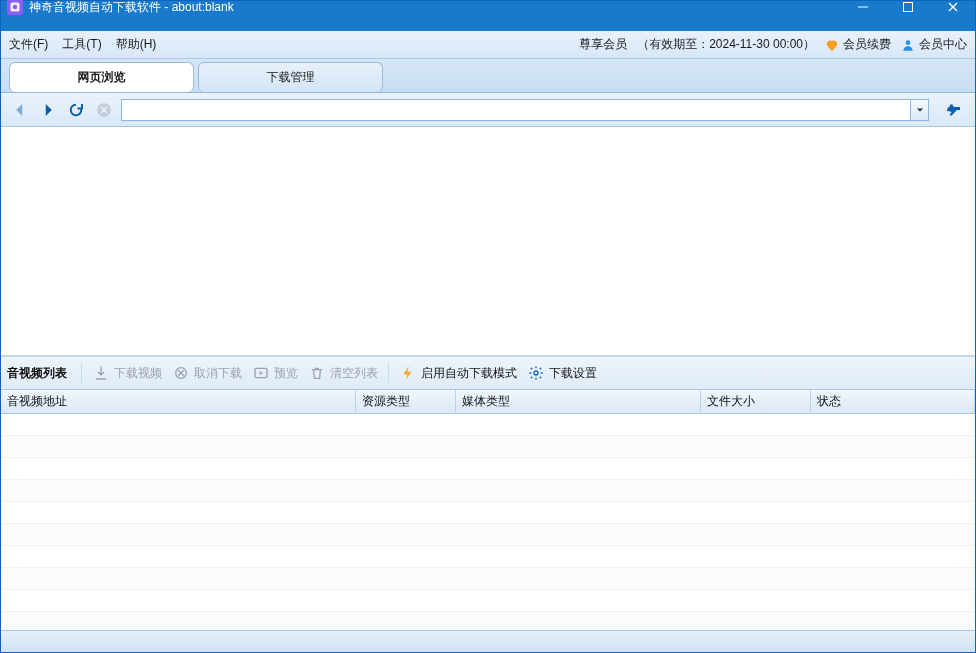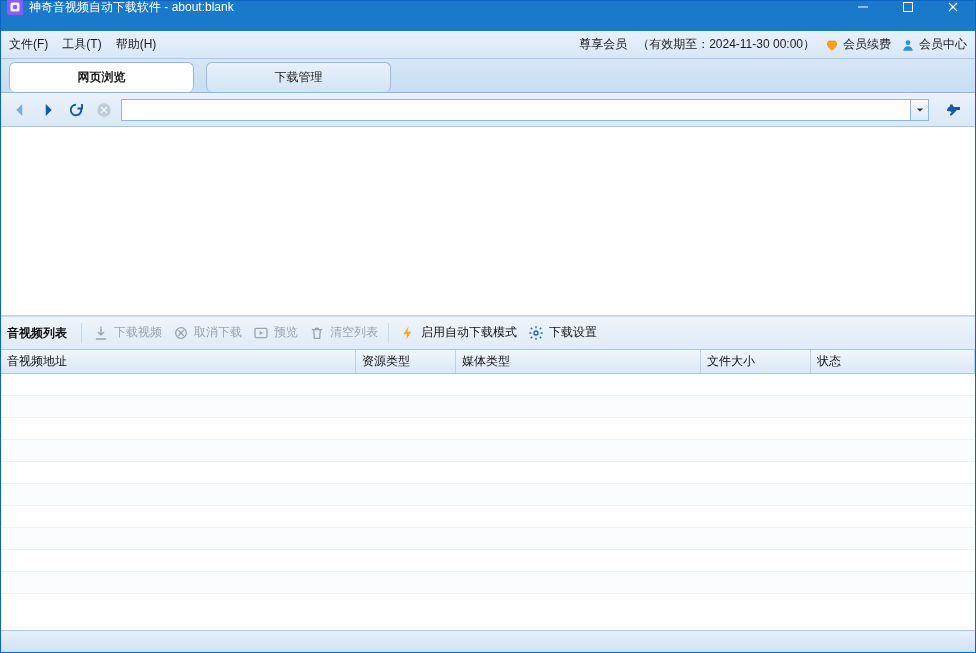--- a/index.html
+++ b/index.html
@@ -21,46 +21,46 @@
 .menubar .menu-right { margin-left: auto; display: flex; align-items: center; gap: 10px; color: #1b1b1b; }
 .menubar .vip-text { color: #1b1b1b; }
 .menubar .renew { display: flex; align-items: center; gap: 4px; color: #1b1b1b; }
 .menubar .member { display: flex; align-items: center; gap: 4px; color: #1b1b1b; }
 
 
 .tabs-row { height: 34px; background: linear-gradient(#d5e6f6, #c8ddf2); display: flex; align-items: flex-end; padding-left: 8px; border-bottom: 1px solid #8fb6dc; }
 .tab { height: 30px; min-width: 185px; display: flex; align-items: center; justify-content: center; color: #1b1b1b; border: 1px solid #9bb9d8; border-bottom: none; position: relative; }
 .tab.active { background: #fff; border-top-left-radius: 6px; border-top-right-radius: 12px; font-weight: bold; border-radius: 6px; }
 .tab.active::after { content: ""; position: absolute; right: -10px; bottom: 0; width: 0; height: 0; }
-.tab.inactive { background: linear-gradient(#e8f1fb, #d3e4f4); border-top-left-radius: 6px; border-top-right-radius: 6px; margin-left: 12px; border-radius: 6px; }
+.tab.inactive { background: linear-gradient(#e8f1fb, #d3e4f4); border-top-left-radius: 6px; border-top-right-radius: 6px; margin-left: 4px; border-radius: 6px; }
 
 
 .browser-toolbar { height: 34px; background: linear-gradient(#eaf2fb, #d9e8f7); border-bottom: 1px solid #a9c7e8; display: flex; align-items: center; padding: 0 8px; gap: 6px; }
 .nav-btn { width: 22px; height: 22px; display: flex; align-items: center; justify-content: center; }
 .nav-btn svg { width: 18px; height: 18px; }
 .nav-btn.disabled { opacity: 0.45; }
 .url-input { flex: 1; height: 22px; border: 1px solid #8fb6dc; background: #fff; padding: 0 4px; outline: none; }
 .url-combo { display: flex; align-items: center; flex: 1; }
 .url-dropdown { width: 18px; height: 22px; border: 1px solid #8fb6dc; border-left: none; background: linear-gradient(#f6faff,#dbe9f7); display: flex; align-items: center; justify-content: center; }
 .go-btn { width: 26px; height: 22px; display: flex; align-items: center; justify-content: center; margin-left: 6px; }
 
 
 .viewport { flex: 1; background: #fff; border-bottom: 1px solid #c2d6ea; }
 
 
 .media-toolbar { height: 32px; background: linear-gradient(#eef4fb, #dfebf7); border-top: 1px solid #c7dbef; border-bottom: 1px solid #a9c7e8; display: flex; align-items: center; padding: 16px 6px; gap: 10px; }
 .media-toolbar .lbl { font-weight: bold; color: #111; margin-right: 4px; }
-.tool-btn { display: flex; align-items: flex-start; gap: 4px; color: #666; }
+.tool-btn { display: flex; align-items: center; gap: 4px; color: #666; }
 .tool-btn.disabled { color: #9aa4ad; }
 .tool-btn.enabled { color: #111; }
 .tool-btn .ico { width: 18px; height: 18px; display: flex; align-items: center; justify-content: center; }
 .sep { width: 1px; height: 20px; background: #c7dbef; }
 
 
-.table { display: flex; flex-direction: column; height: 280px; }
+.table { display: flex; flex-direction: column; height: 240px; }
 .thead { display: flex; height: 24px; background: linear-gradient(#f0f6fd, #dbe8f6); border-bottom: 1px solid #a9c7e8; }
 .th { border-right: 1px solid #bcd2e8; display: flex; align-items: center; padding: 0 6px; color: #111; }
 .tbody { flex: 1; overflow: hidden; background: #fff; }
 .tr { display: flex; height: 22px; border-bottom: 1px solid #eef2f6; }
 .tr:nth-child(even) { background: #fafcfe; }
 .td { border-right: 1px solid transparent; padding: 0 6px; display: flex; align-items: center; }
 
 
 .c1 { width: 355px; }
 .c2 { width: 100px; }

